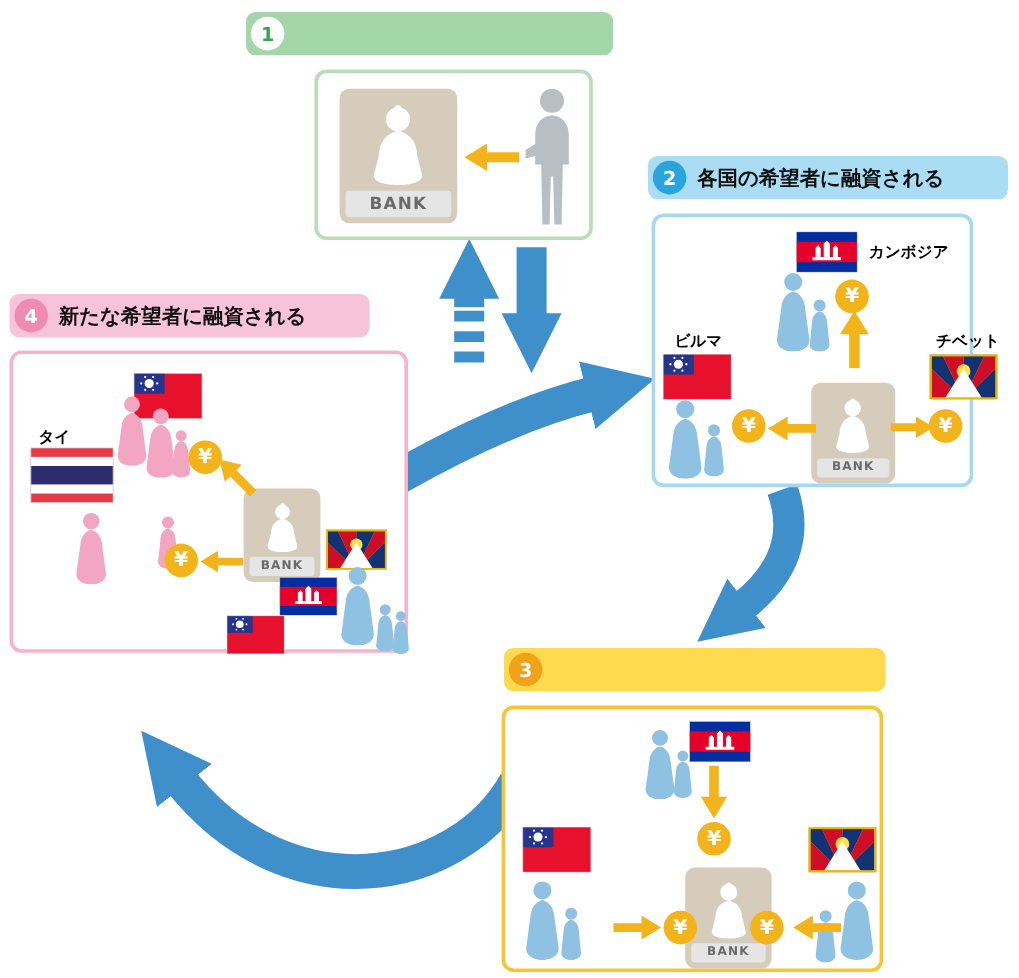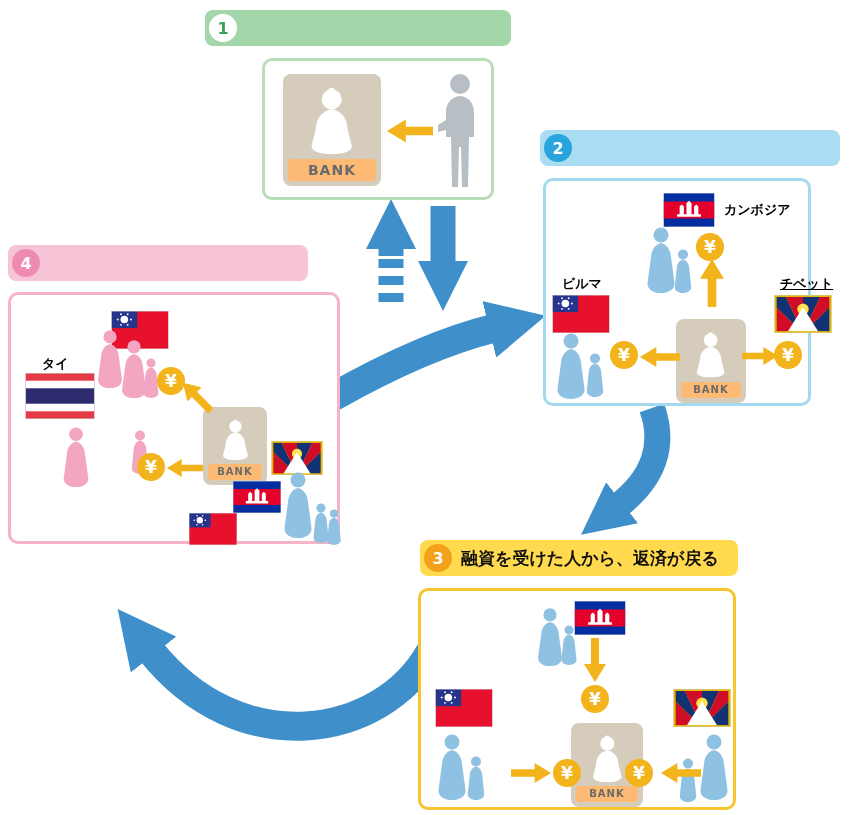--- a/index.html
+++ b/index.html
@@ -15,21 +15,21 @@
   .hdr3{background:#ffd94e}.hdr3 .num{background:#f2a218;color:#fff}
   .hdr4{background:#f7c3d6}.hdr4 .num{background:#ef8bb1;color:#fff}
   .panel{position:absolute;background:#fff;border-radius:10px;box-sizing:border-box;z-index:2;}
   .p1{border:3px solid #b9dcb9}
   .p2{border:3px solid #a5d9f0}
   .p3{border:3px solid #f7c52e}
   .p4{border:3px solid #f6b3ca}
   .bank{position:absolute;background:#d5ccbc;border-radius:8px;display:flex;flex-direction:column;
         align-items:center;padding:8px 5px 5px;box-sizing:border-box;z-index:1;}
   .bank svg{flex:1;width:72%;color:#fff;}
-  .bank .bank-label{width:100%;background:#fdba74;color:#6a6a6a;font-weight:bold;text-align:center;
+  .bank .bank-label{width:100%;background:#e5e5e5;color:#6a6a6a;font-weight:bold;text-align:center;
         border-radius:3px;font-size:10px;line-height:16px;letter-spacing:1px;}
   .bank.big .bank-label{font-size:14px;line-height:22px;}
   .coin{position:absolute;width:28px;height:28px;border-radius:50%;background:#f3b41b;color:#fff;
         display:flex;align-items:center;justify-content:center;font-weight:bold;font-size:17px;z-index:3;}
   .yarrow{position:absolute;color:#f3b41b;z-index:2;}
   .yarrow svg{display:block;width:100%;height:100%;}
   .fig{position:absolute;z-index:2;}
   .fig svg{display:block;width:100%;height:100%;}
   .fig-blue{color:#8ec1e2}
   .fig-pink{color:#f3a6c1}
@@ -119,27 +119,28 @@
     <path d="M333 397 Q 425 345 495 328" stroke="#3f8fcb" stroke-width="29" fill="none" marker-end="url(#ah)"></path>
     <path d="M652 408 Q 672 464 618 506" stroke="#3f8fcb" stroke-width="26" fill="none" marker-end="url(#ah)"></path>
     <path d="M430 652 C 382 738 240 764 150 650" stroke="#3f8fcb" stroke-width="29" fill="none" marker-end="url(#ah)"></path>
   </svg>
 
   <div class="hdr hdr1" style="left:205px;top:10px;width:306px;">
     <span class="num">1</span>
   </div>
   <div class="hdr hdr2" style="left:540px;top:130px;width:300px;">
     <span class="num">2</span>
+    <span>各国の希望者に融資される</span>
   </div>
   <div class="hdr hdr3" style="left:420px;top:540px;width:318px;">
     <span class="num">3</span>
-    <span>融資を受けた人から、返済が戻る</span>
   </div>
   <div class="hdr hdr4" style="left:8px;top:245px;width:300px;">
     <span class="num">4</span>
+    <span>新たな希望者に融資される</span>
   </div>
 
   <div class="panel p1" style="left:262px;top:58px;width:232px;height:142px;">
     <div class="bank big" style="left:18px;top:13px;width:98px;height:112px;">
       <svg viewBox="0 0 60 64">
           <use href="#sym-buddha" width="100%" height="100%"></use>
         </svg>
       <div class="bank-label">BANK</div>
     </div>
     <div class="yarrow" style="left:122px;top:58px;width:46px;height:24px;transform:rotate(180deg);">
@@ -160,21 +161,21 @@
           <use href="#sym-flag-kh" width="100%" height="100%"></use>
         </svg>
     </div>
     <div class="clabel" style="left:178px;top:20px;">カンボジア</div>
     <div class="clabel" style="left:16px;top:94px;">ビルマ</div>
     <div class="flag" style="left:6px;top:114px;width:58px;height:38px;">
       <svg viewBox="0 0 60 40">
           <use href="#sym-flag-mm" width="100%" height="100%"></use>
         </svg>
     </div>
-    <div class="clabel" style="left:234px;top:94px;text-decoration:underline;">チベット</div>
+    <div class="clabel" style="left:234px;top:94px;">チベット</div>
     <div class="flag" style="left:228px;top:114px;width:58px;height:38px;">
       <svg viewBox="0 0 60 40">
           <use href="#sym-flag-bo" width="100%" height="100%"></use>
         </svg>
     </div>
     <div class="bank" style="left:130px;top:138px;width:70px;height:84px;">
       <svg viewBox="0 0 60 64">
           <use href="#sym-buddha" width="100%" height="100%"></use>
         </svg>
       <div class="bank-label">BANK</div>
@@ -290,21 +291,21 @@
     <div class="coin" style="left:132px;top:168px;">¥</div>
     <div class="coin" style="left:204px;top:168px;">¥</div>
   </div>
 
   <div class="panel p4" style="left:8px;top:292px;width:332px;height:252px;">
     <div class="flag" style="left:100px;top:16px;width:58px;height:38px;">
       <svg viewBox="0 0 60 40">
           <use href="#sym-flag-mm" width="100%" height="100%"></use>
         </svg>
     </div>
-    <div class="clabel" style="left:31px;top:60px;">タイ</div>
+    <div class="clabel" style="left:21px;top:60px;">タイ</div>
     <div class="flag" style="left:14px;top:78px;width:70px;height:46px;">
       <svg viewBox="0 0 60 40">
           <use href="#sym-flag-th" width="100%" height="100%"></use>
         </svg>
     </div>
     <div class="bank" style="left:192px;top:112px;width:64px;height:78px;">
       <svg viewBox="0 0 60 64">
           <use href="#sym-buddha" width="100%" height="100%"></use>
         </svg>
       <div class="bank-label">BANK</div>

